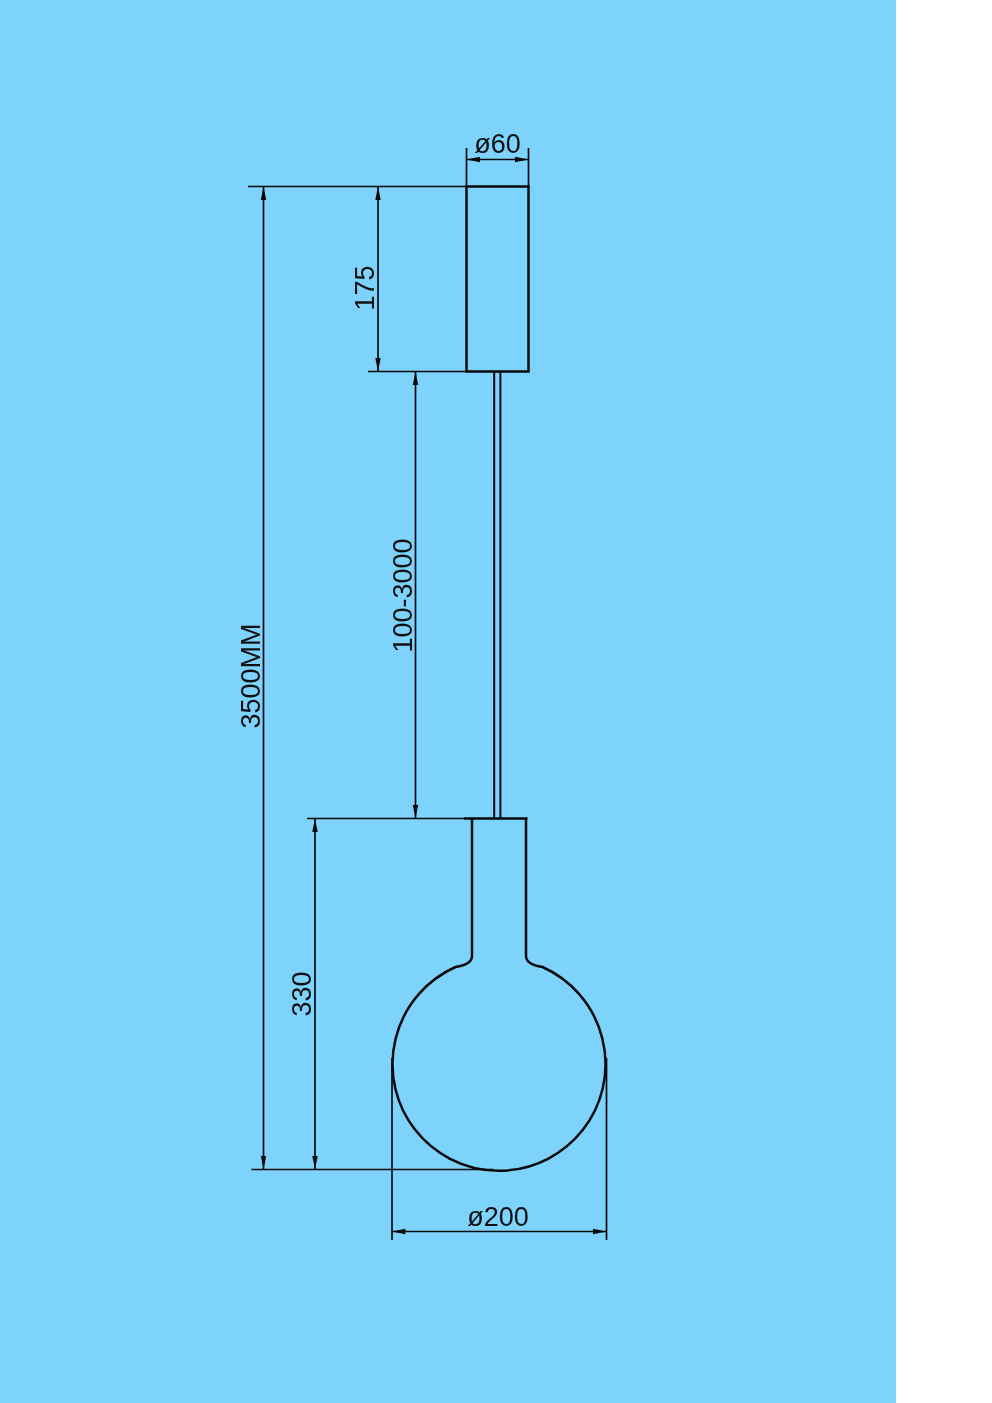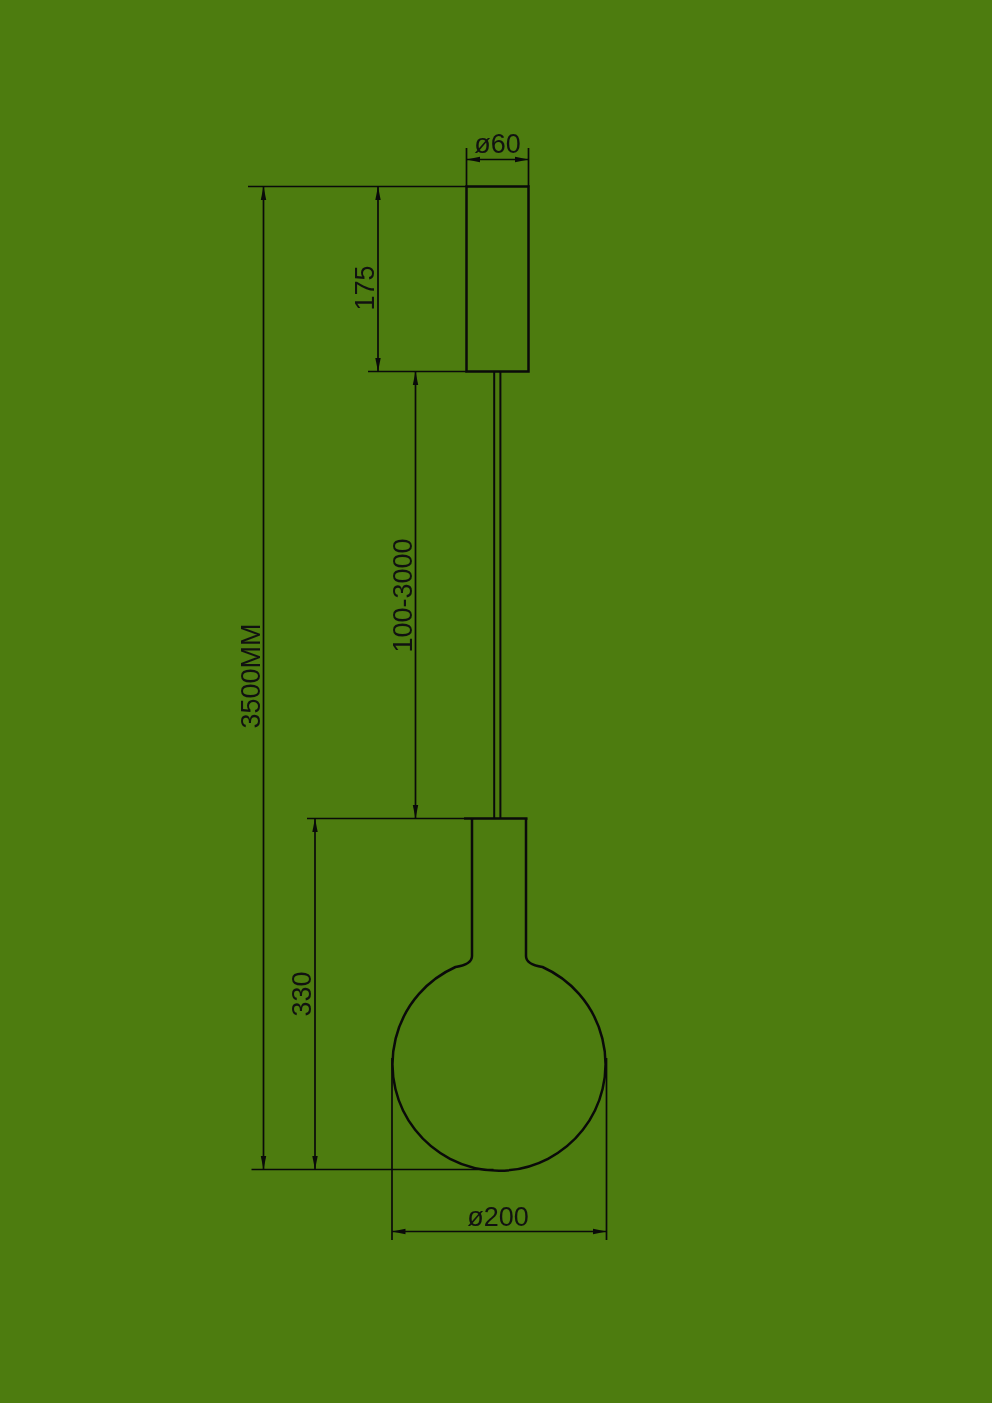--- a/index.html
+++ b/index.html
@@ -2,23 +2,23 @@
 <html><head>
 <meta charset="utf-8">
 <style>
   html, body {
     margin: 0;
     padding: 0;
     background: #ffffff;
   }
   .stage {
     position: relative;
-    width: 992px;
+    width: 896px;
     height: 1403px;
-    background: #4d7c0f;
+    background: #7dd3fc;
     overflow: hidden;
   }
   svg { display: block; }
   .obj {
     stroke: #0a0a0a;
     stroke-width: 2.5;
     fill: none;
     stroke-linecap: butt;
     stroke-linejoin: miter;
   }

